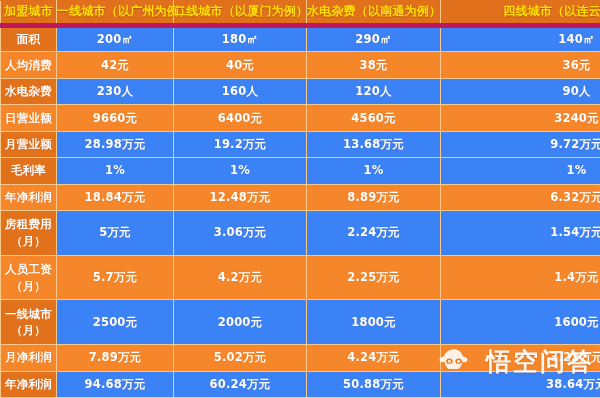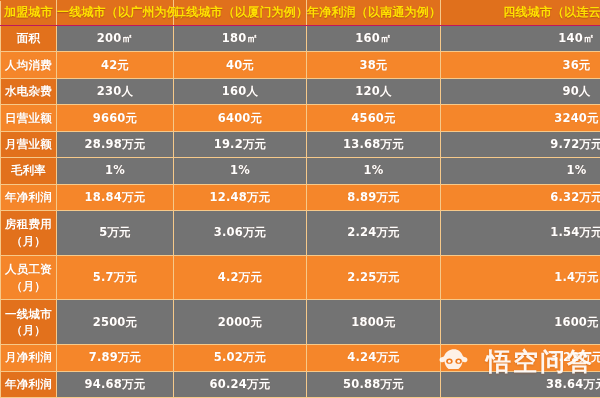--- a/index.html
+++ b/index.html
@@ -48,26 +48,26 @@
     white-space: nowrap;
   }
 
   
   tr.head-row { height: 25px; }
   tr.head-row th {
     background: #e0701c;
     color: #ffe000;
     font-size: 12px;
     border-top: 1px solid #e0701c;
-    border-bottom: 1px solid #be185d;
+    border-bottom: 5px solid #be185d;
     text-shadow: 0 1px 1px rgba(130,50,0,0.45);
   }
 
   
-  tr.dark  td { background: #737373; }
+  tr.dark  td { background: #3b82f6; }
   tr.light td { background: #f5862a; }
 
   
   td.label-cell {
     font-size: 11.5px;
     padding: 0 2px;
   }
   tr.dark  td.label-cell { background: #e2711c; }
   tr.light td.label-cell { background: #f5862a; }
 
@@ -113,30 +113,30 @@
         <col class="c1">
         <col class="c2">
         <col class="c3">
         <col class="c4">
     </colgroup>
     <thead>
       <tr class="head-row">
         <th>加盟城市</th>
         <th>一线城市（以广州为例）</th>
         <th>二线城市（以厦门为例）</th>
-        <th>年净利润（以南通为例）</th>
+        <th>水电杂费（以南通为例）</th>
         <th>四线城市（以连云港为例）</th>
       </tr>
     </thead>
     <tbody id="table-body">
         <tr class="r-normal dark">
           <td class="label-cell"><span>面积</span></td>
           <td class="value-cell">200㎡</td>
           <td class="value-cell">180㎡</td>
-          <td class="value-cell">160㎡</td>
+          <td class="value-cell">290㎡</td>
           <td class="value-cell">140㎡</td>
         </tr>
         <tr class="r-normal light">
           <td class="label-cell"><span>人均消费</span></td>
           <td class="value-cell">42元</td>
           <td class="value-cell">40元</td>
           <td class="value-cell">38元</td>
           <td class="value-cell">36元</td>
         </tr>
         <tr class="r-normal dark">

